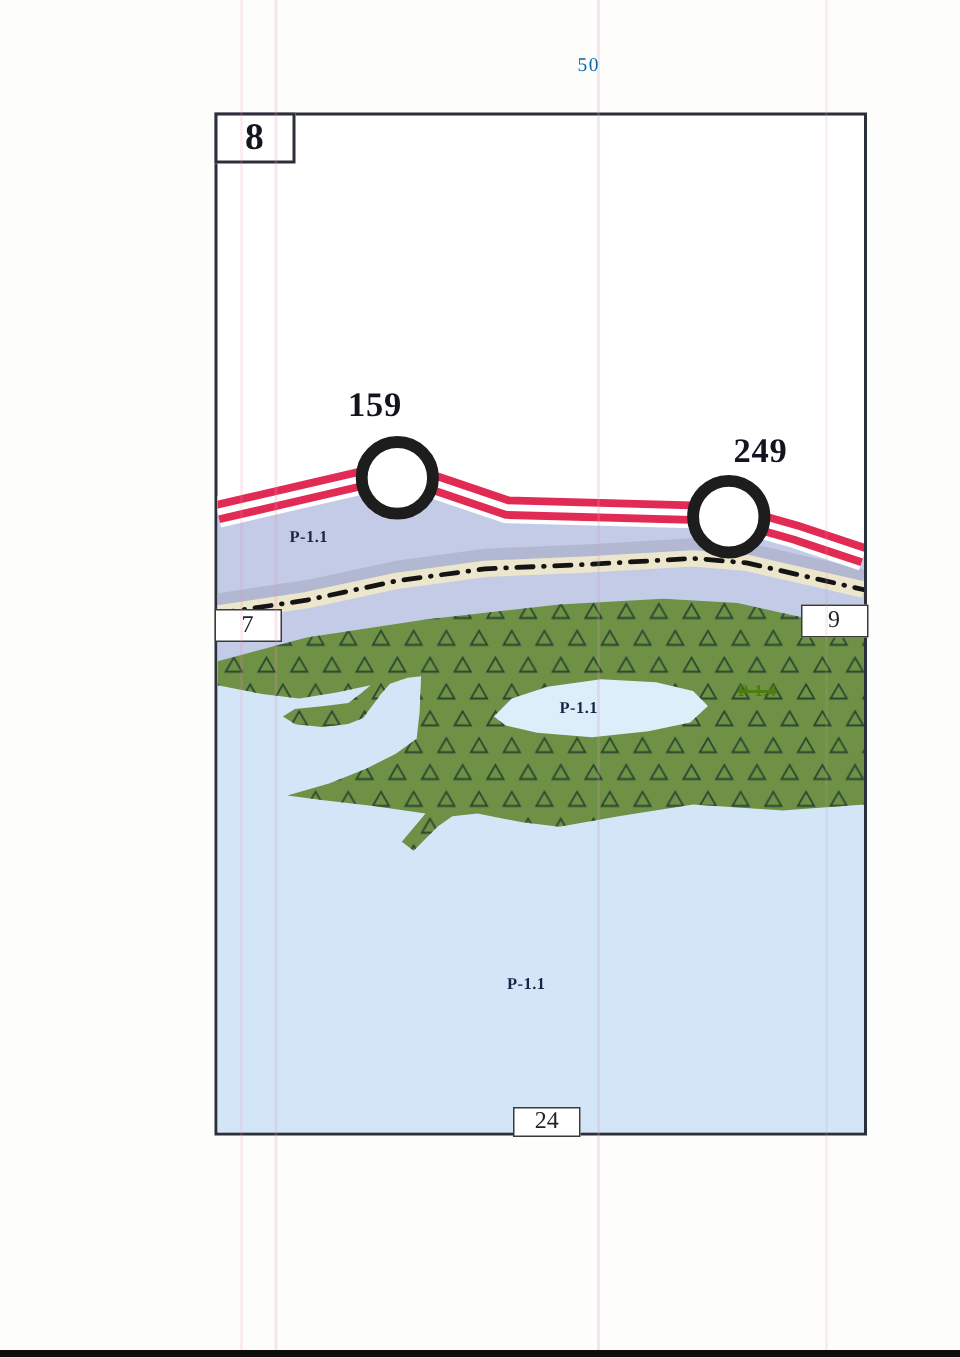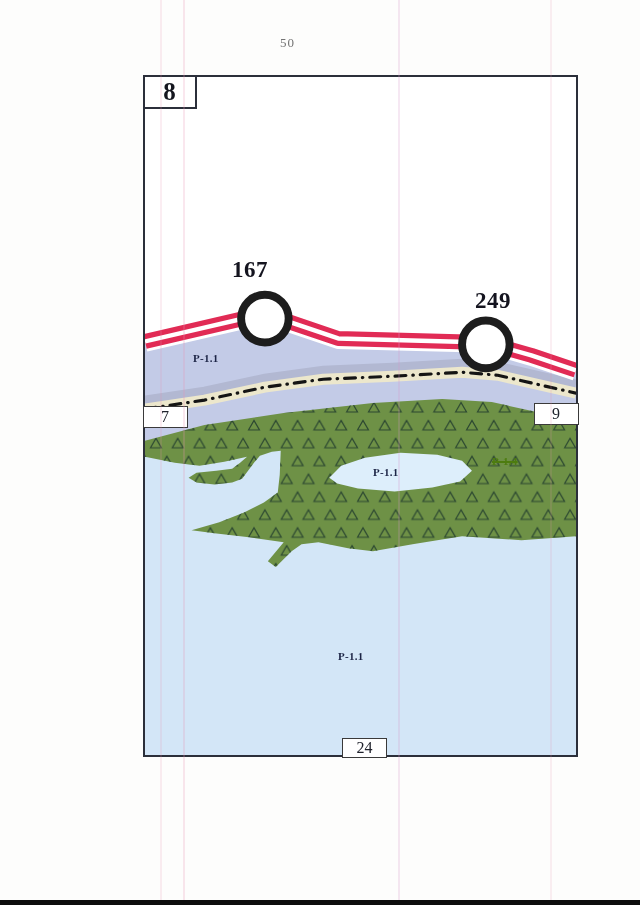--- a/index.html
+++ b/index.html
@@ -1,22 +1,22 @@
 <!DOCTYPE html>
 <html><head>
 <meta charset="utf-8">
 <style>
   html,body{margin:0;padding:0;background:#ffffff;}
   .page{
     position:relative;width:640px;height:905px;background:#fdfdfc;overflow:hidden;
     font-family:"Liberation Serif","DejaVu Serif",serif;color:#1b1b1b;
   }
   .page-number{
-    position:absolute;top:35px;left:280px;width:120px;text-align:left;
-    font-size:13px;letter-spacing:1px;color:#737373;
+    position:absolute;top:35px;left:280px;width:120px;text-align:right;
+    font-size:13px;letter-spacing:1px;color:#0369a1;
   }
   .map-frame{
     position:absolute;left:143px;top:75px;width:435px;height:682px;
     border:2.5px solid #2b2f3a;background:#ffffff;box-sizing:border-box;
   }
   .map-art{position:absolute;left:0;top:0;width:100%;height:100%;display:block;}
   
   .sheet-box{
     position:absolute;left:-2.5px;top:-2.5px;width:54px;height:34px;
     background:#ffffff;border:2px solid #2b2f3a;box-sizing:border-box;
@@ -31,21 +31,21 @@
   }
   .edge-box.left{left:-2.5px;top:329px;width:45px;height:22px;}
   .edge-box.right{right:-2.5px;top:326px;width:45px;height:22px;}
   .edge-box.bottom{left:197px;bottom:-2.5px;width:45px;height:20px;text-align:right;}
   
   .marker-label{
     position:absolute;width:64px;text-align:center;
     font-size:23px;font-weight:bold;color:#14141f;letter-spacing:.5px;
   }
   .marker-label.m247{left:73px;top:180px;}
-  .marker-label.m249{left:316px;top:211px;}
+  .marker-label.m249{left:316px;top:211px;text-align:right;}
   
   .zone-label{
     position:absolute;font-size:11px;font-weight:bold;color:#1c2445;
     white-space:nowrap;letter-spacing:.3px;
   }
   .zone-label.band{left:48px;top:275px;}
   .zone-label.island{left:228px;top:389px;}
   .zone-label.struck{left:347px;top:378px;text-decoration:line-through;text-decoration-thickness:1.8px;color:#4d7c0f;}
   .zone-label.water{left:193px;top:573px;}
   
@@ -117,21 +117,21 @@
     <div class="edge-box left">
       <span>7</span>
     </div>
     <div class="edge-box right">
       <span>9</span>
     </div>
     <div class="edge-box bottom">
       <span>24</span>
     </div>
 
-    <div class="marker-label m247">167</div>
+    <div class="marker-label m247">159</div>
     <div class="marker-label m249">249</div>
 
     <div class="zone-label band">P-1.1</div>
     <div class="zone-label island">P-1.1</div>
     <div class="zone-label struck">P-1.4</div>
     <div class="zone-label water">P-1.1</div>
 
   </div>
 
   <div class="scan-line a"></div>

